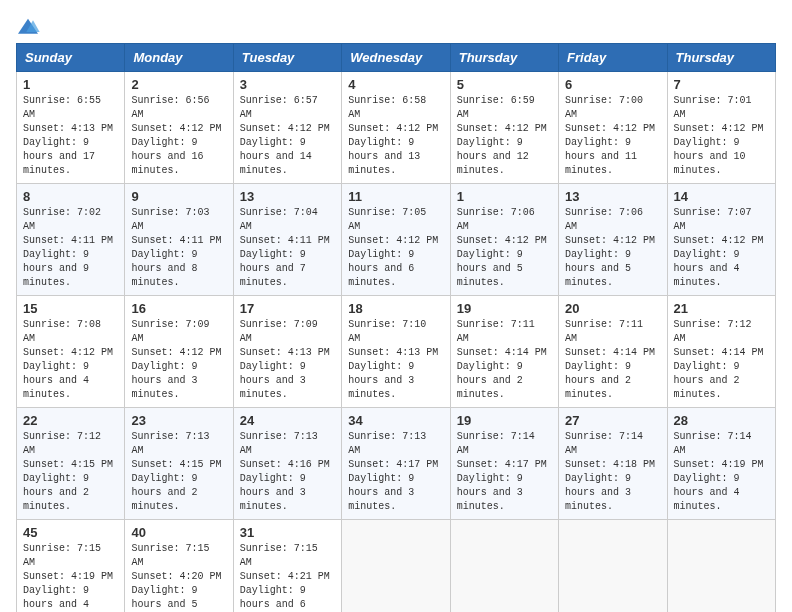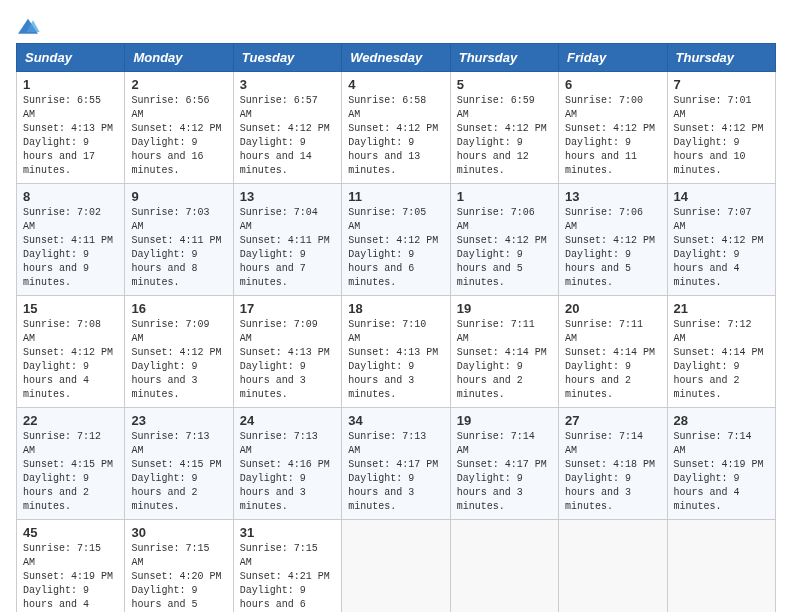--- a/index.html
+++ b/index.html
@@ -362,21 +362,21 @@
       <tr>
         <td>
         <span class="day-number">45</span>
         <div class="day-info">
           Sunrise: 7:15 AM<br>
           Sunset: 4:19 PM<br>
           Daylight: 9 hours and 4 minutes.
         </div>
       </td>
         <td>
-        <span class="day-number">30</span>
+        <span class="day-number">40</span>
         <div class="day-info">
           Sunrise: 7:15 AM<br>
           Sunset: 4:20 PM<br>
           Daylight: 9 hours and 5 minutes.
         </div>
       </td>
         <td>
         <span class="day-number">31</span>
         <div class="day-info">
           Sunrise: 7:15 AM<br>

